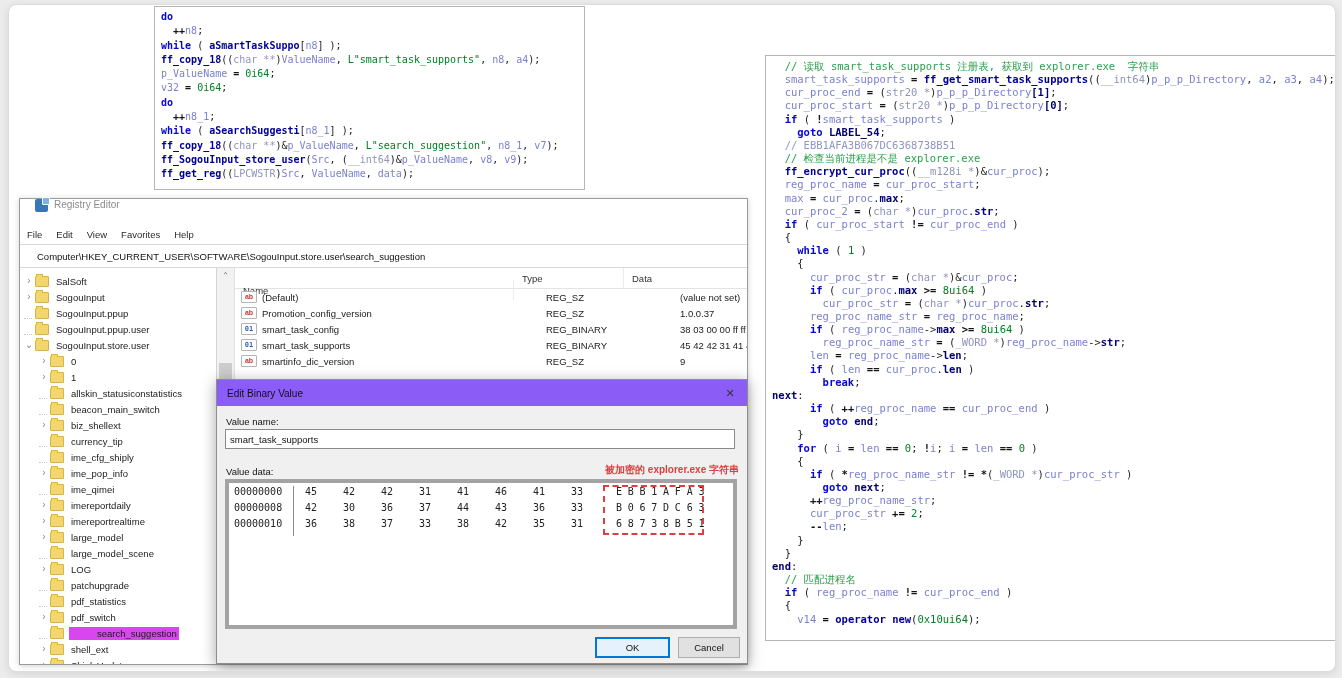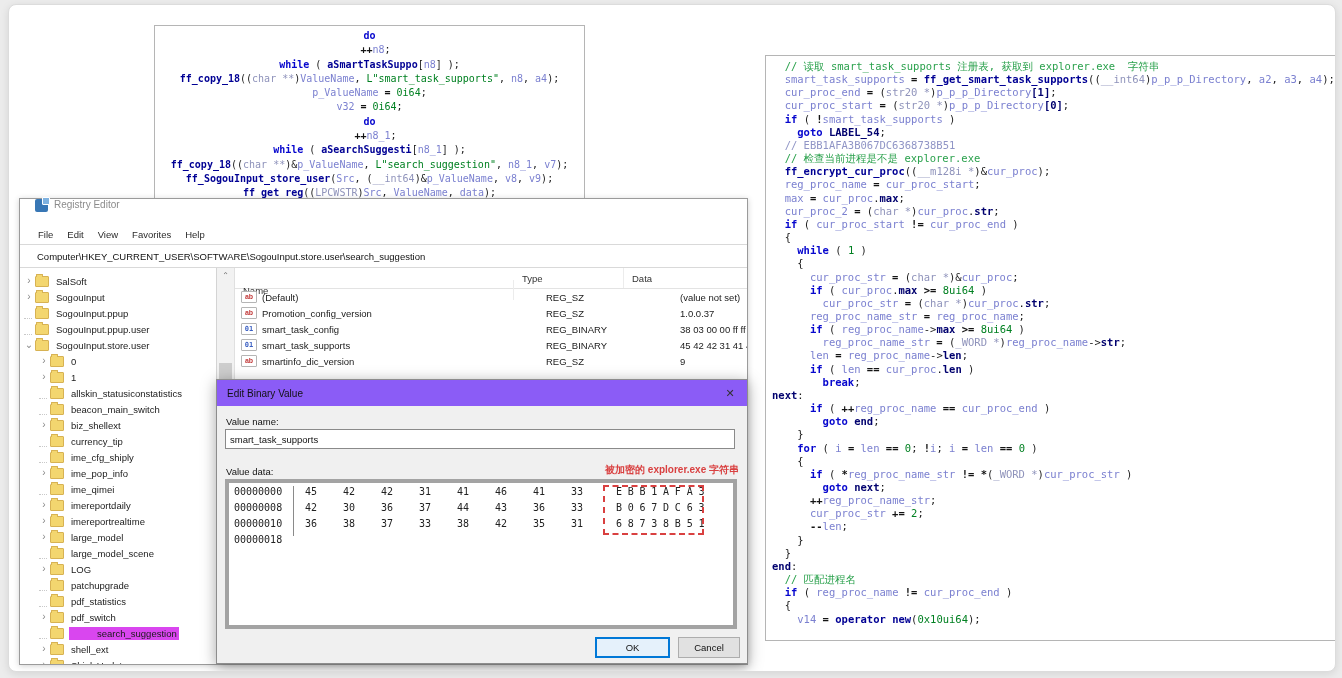--- a/index.html
+++ b/index.html
@@ -4,42 +4,42 @@
 <style>
   html,body{margin:0;padding:0;}
   body{font-family:"Liberation Sans",sans-serif;}
   .stage{position:relative;width:1342px;height:678px;background:#ececec;overflow:hidden;}
   .card{position:absolute;left:8px;top:4px;width:1326px;height:666px;background:#ffffff;
         border:1px solid #dcdcdc;border-radius:8px;box-shadow:0 2px 8px rgba(0,0,0,.10);overflow:hidden;}
 
   
   .code-box{position:absolute;background:#fff;border:1px solid #b5b5b5;overflow:hidden;
             font-family:"DejaVu Sans Mono",monospace;white-space:pre;}
-  .code-top{left:145px;top:20px;width:417px;height:176px;font-size:10px;line-height:14.3px;padding:3px 6px;text-align:center;}
+  .code-top{left:145px;top:1px;width:417px;height:176px;font-size:10px;line-height:14.3px;padding:3px 6px;}
   .code-right{left:756px;top:50px;width:578px;height:576px;font-size:10.5px;line-height:13.15px;padding:4px 6px;}
   .cl{white-space:pre;}
   .tk-k{color:#0707ce;font-weight:700}
   .tk-f{color:#000094;font-weight:700}
   .tk-v{color:#7b80d0}
   .tk-s{color:#008021}
   .tk-c{color:#2aa14c}
   .tk-cg{color:#9095c6}
   .tk-t{color:#8f93bb}
   .tk-o{color:#141414;font-weight:700}
   .tk-m{color:#00006e;font-weight:700}
   .tk-p{color:#1c1c1c}
 
   
   .regedit{position:absolute;left:10px;top:193px;width:727px;height:465px;background:#fff;
            border:1px solid #9b9b9b;box-shadow:0 1px 6px rgba(0,0,0,.18);font-size:9.5px;color:#1a1a1a;}
   .titlebar{height:26px;display:flex;align-items:flex-start;padding-left:15px;background:#fff;}
   .app-icon{width:13px;height:13px;background:#3877b5;border-radius:2px;position:relative;flex:0 0 auto;}
   .app-icon::after{content:"";position:absolute;right:-2px;top:-2px;width:6px;height:6px;background:#7fb2e0;border:1px solid #fff;border-radius:1px;}
   .title-text{margin-left:6px;color:#8b8b8b;font-size:10px;}
-  .menubar{height:19px;display:flex;align-items:center;padding-left:18px;gap:14px;background:#fff;}
+  .menubar{height:19px;display:flex;align-items:center;padding-left:7px;gap:14px;background:#fff;}
   .menu-item{color:#2b2b2b;}
   .addressbar{height:22px;border-top:1px solid #d9d9d9;border-bottom:1px solid #d9d9d9;background:#fff;
               display:flex;align-items:center;padding-left:17px;color:#111;}
   .regbody{position:absolute;left:0;top:69px;right:0;bottom:0;display:flex;}
   .treepane{width:196px;border-right:1px solid #d4d4d4;position:relative;overflow:hidden;padding-top:5px;}
   .tree-row{height:16px;display:flex;align-items:center;white-space:nowrap;}
   .tree-row.lvl1{padding-left:3px;}
   .tree-row.lvl2{padding-left:18px;}
   .tw{width:12px;flex:0 0 auto;color:#8a8a8a;font-size:10px;text-align:center;line-height:10px;position:relative;}
   .tw.conn::before{content:"";position:absolute;left:1px;top:5px;width:8px;border-top:1px dotted #c9c9c9;}
@@ -363,23 +363,20 @@
               <span class="hx-asc-pad"></span>
               <span class="hx-a">6</span>
               <span class="hx-a">8</span>
               <span class="hx-a">7</span>
               <span class="hx-a">3</span>
               <span class="hx-a">8</span>
               <span class="hx-a">B</span>
               <span class="hx-a">5</span>
               <span class="hx-a">1</span>
             </div>
-            <div class="hex-row">
-              <span class="hx-addr">00000018</span>
-            </div>
           </div>
         <div class="ascii-box"></div>
       </div>
       <div class="dlg-btn btn-ok">OK</div>
       <div class="dlg-btn btn-cancel">Cancel</div>
     </div>
 
   </div>
 </div>
 

